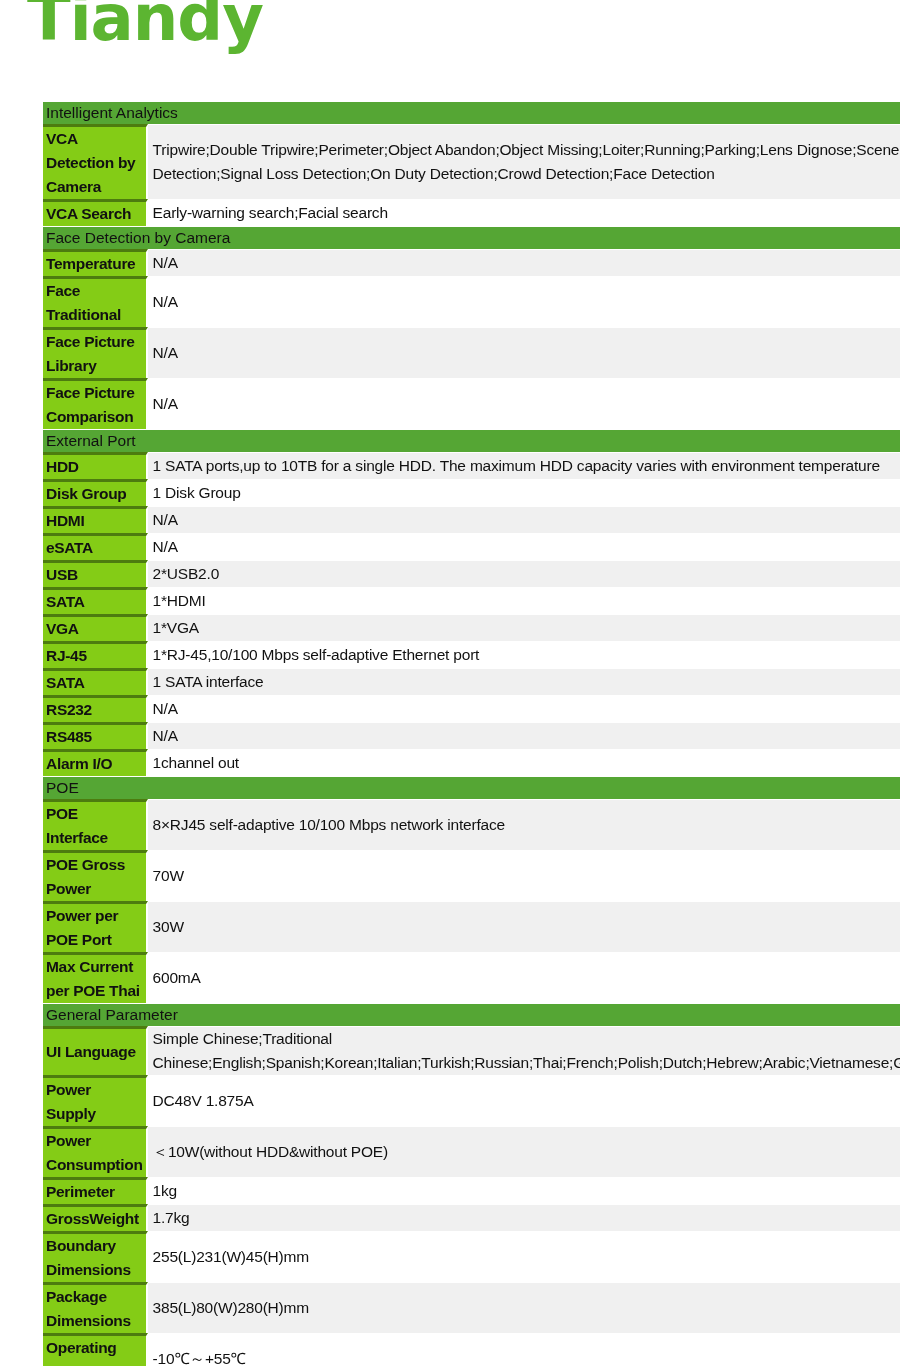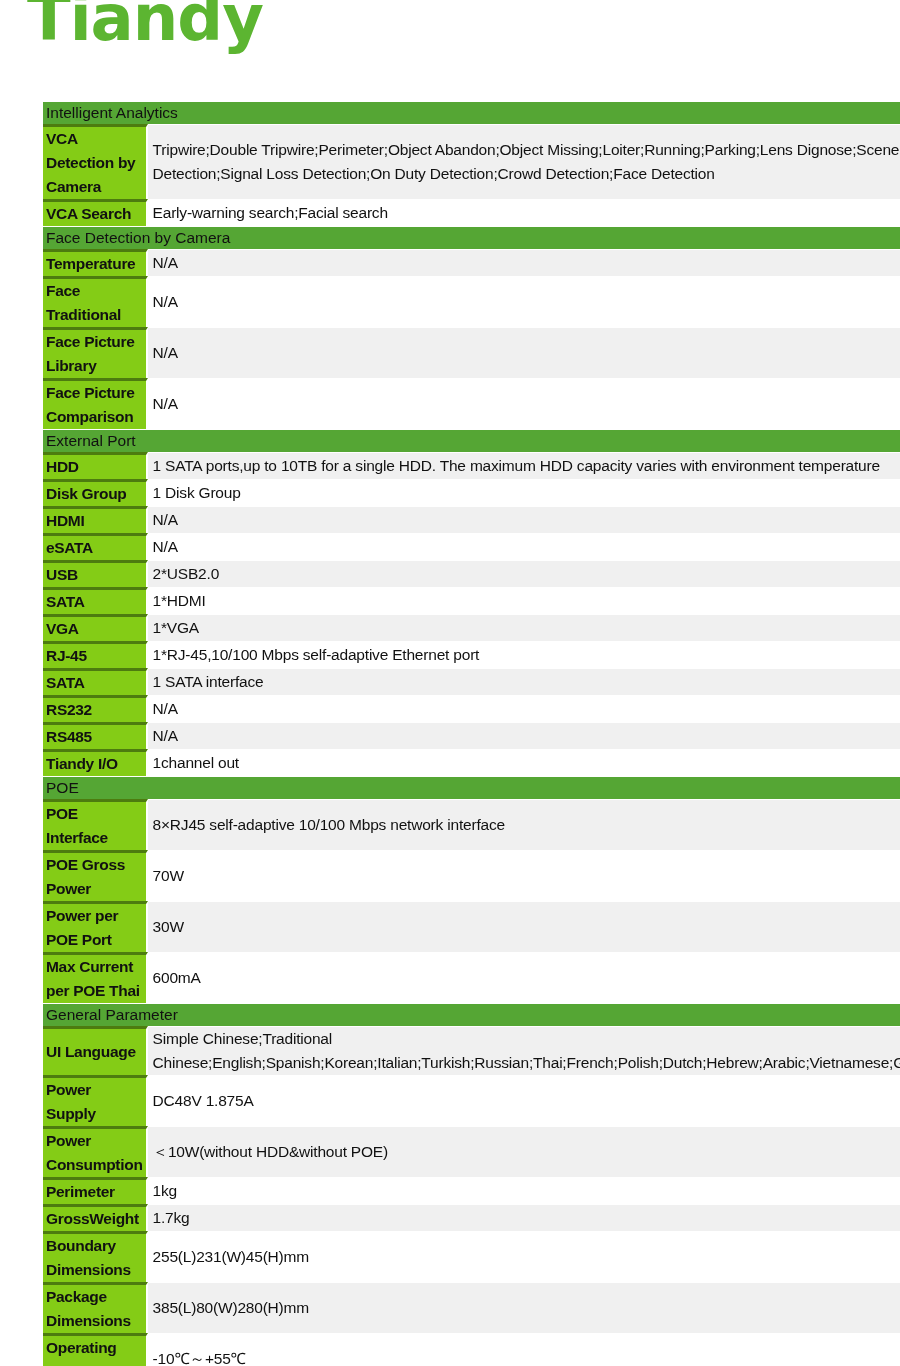--- a/index.html
+++ b/index.html
@@ -91,21 +91,21 @@
       </tr>
       <tr>
         <td class="label-cell">RS232</td>
         <td class="value-cell stripe-white">N/A</td>
       </tr>
       <tr>
         <td class="label-cell">RS485</td>
         <td class="value-cell stripe-gray">N/A</td>
       </tr>
       <tr>
-        <td class="label-cell">Tiandy I/O</td>
+        <td class="label-cell">Alarm I/O</td>
         <td class="value-cell stripe-white">1channel out</td>
       </tr>
       <tr class="section-row">
         <td colspan="2">POE</td>
       </tr>
       <tr>
         <td class="label-cell">POE Interface</td>
         <td class="value-cell stripe-gray">8×RJ45 self-adaptive 10/100 Mbps network interface</td>
       </tr>
       <tr>

